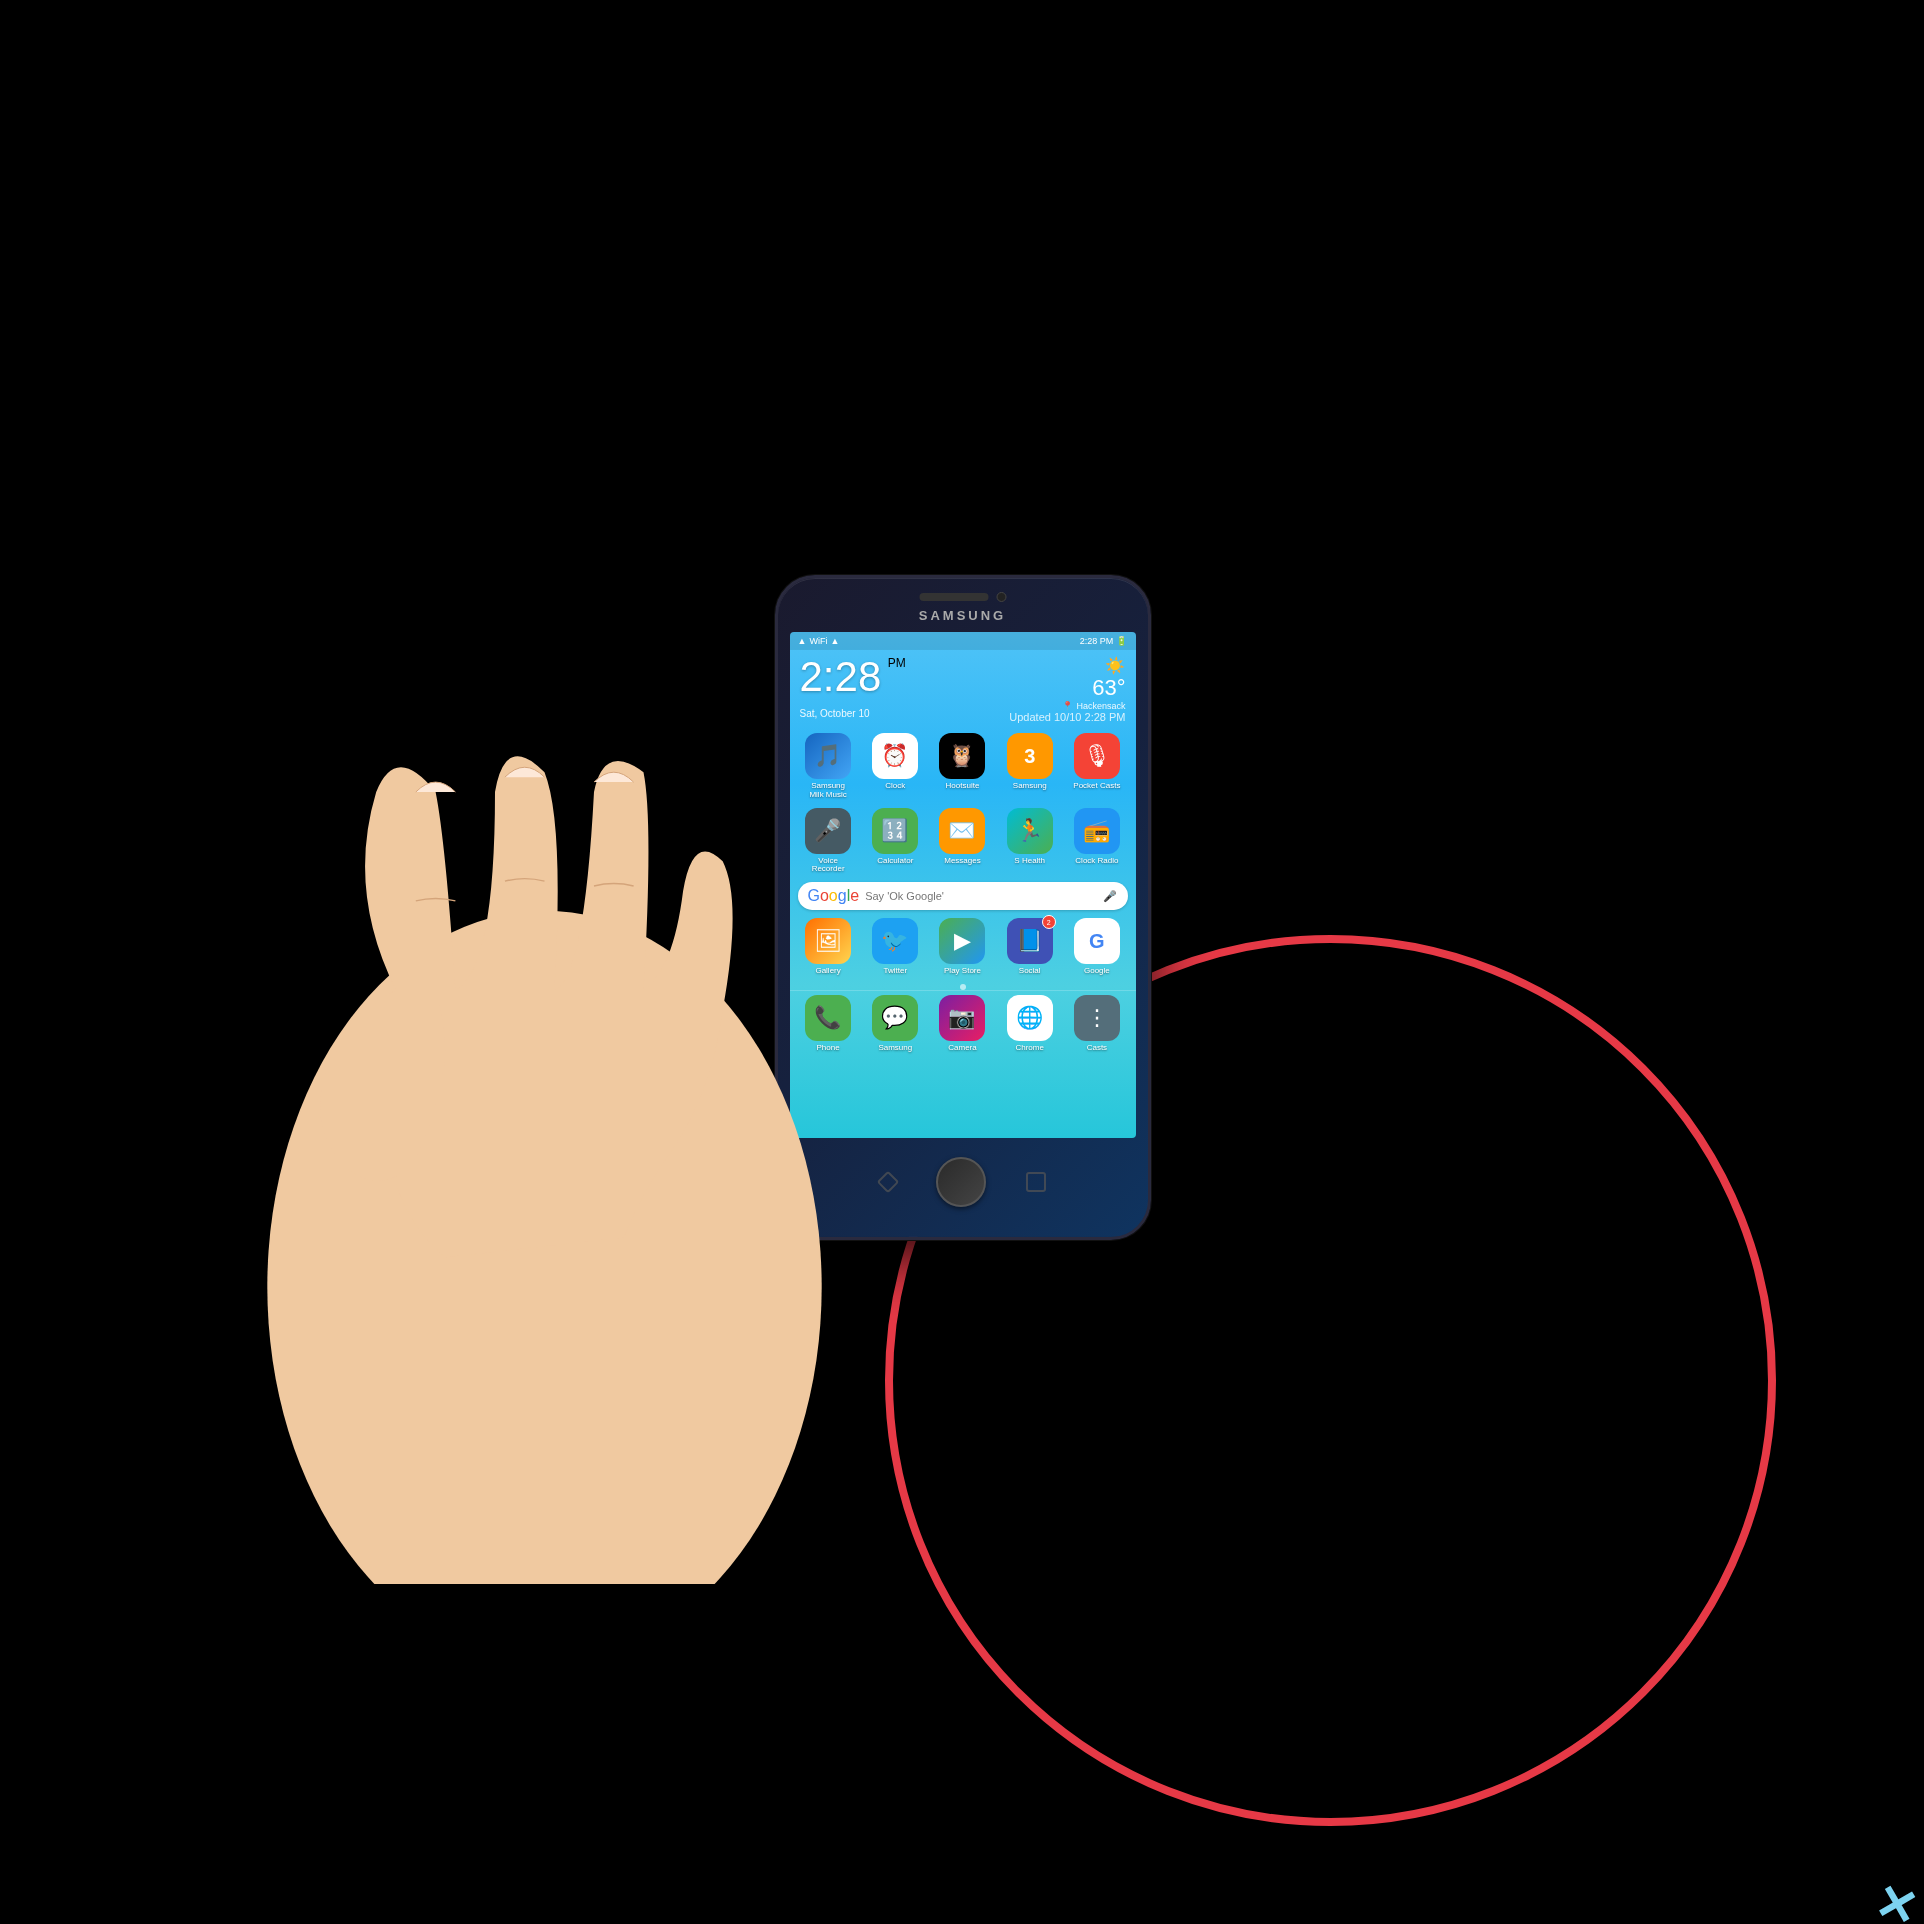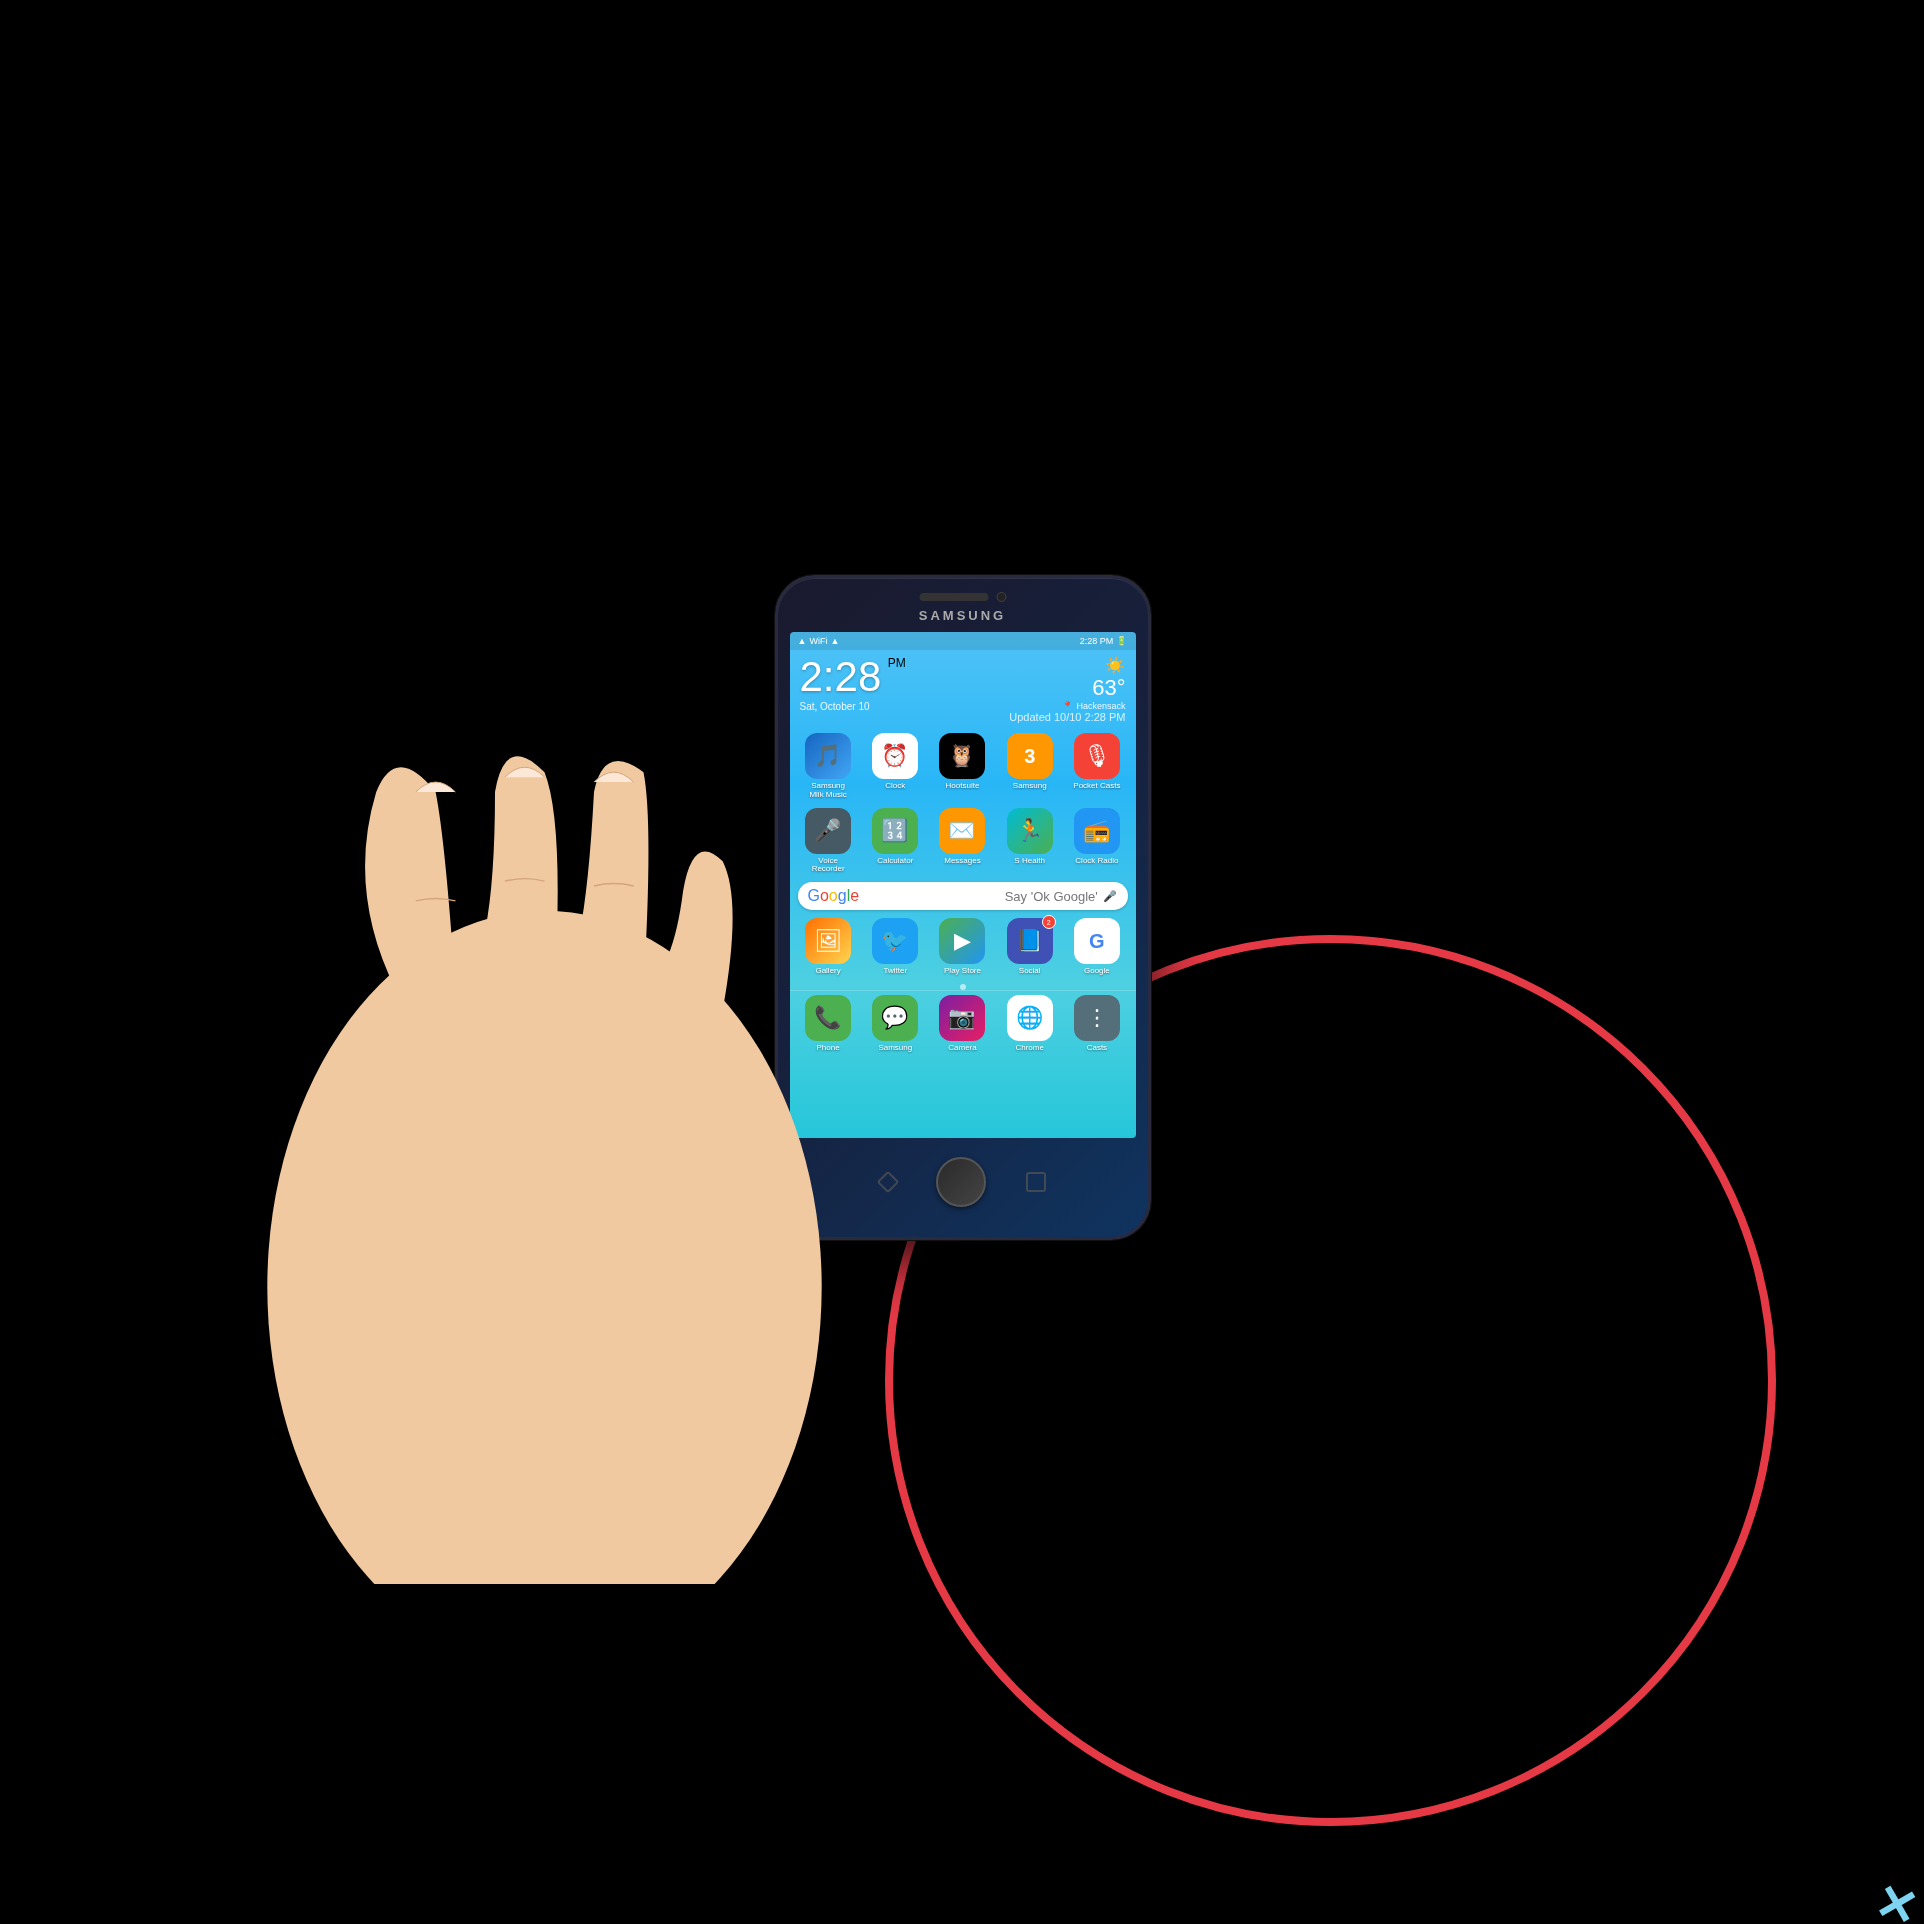--- a/index.html
+++ b/index.html
@@ -143,21 +143,21 @@
       font-size: 12px;
       vertical-align: top;
       margin-top: 8px;
       margin-left: 2px;
       text-align: center;
     }
 
     .clock-date {
       font-size: 10px;
       color: rgba(255,255,255,0.9);
-      margin-top: 3px;
+      margin-top: 10px;
     }
 
     .weather-widget {
       text-align: right;
       color: #fff;
     }
 
     .weather-temp {
       font-size: 22px;
       font-weight: 300;
@@ -238,23 +238,22 @@
 
     .google-g { color: #4285F4; }
     .google-o1 { color: #EA4335; }
     .google-o2 { color: #FBBC05; }
     .google-g2 { color: #4285F4; }
     .google-l { color: #34A853; }
     .google-e { color: #EA4335; }
 
     .search-hint {
       flex: 1;
-      font-size: 13px;
+      font-size: 11px;
       color: #777;
-      text-align: right;
     }
 
     .mic-icon {
       font-size: 11px;
       color: #f44336;
     }
 
     
     .dock {
       display: grid;

